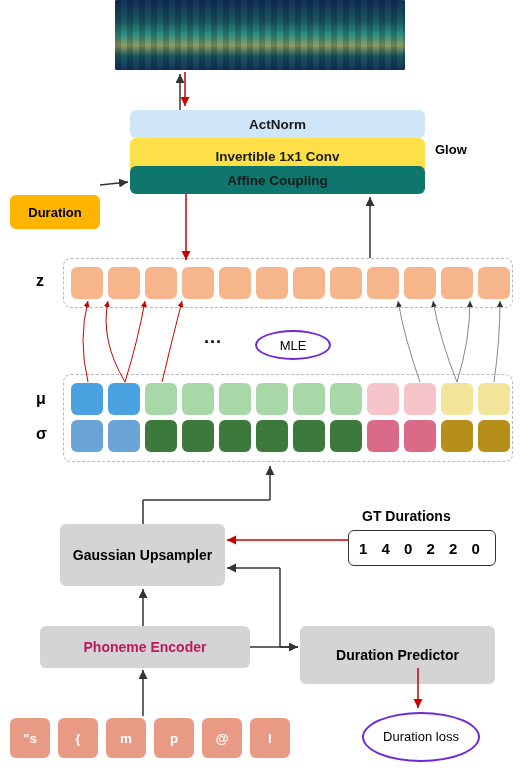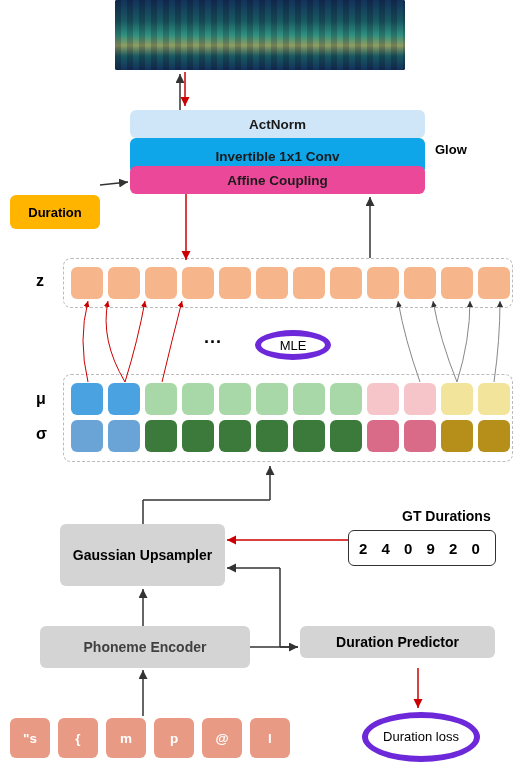--- a/index.html
+++ b/index.html
@@ -25,21 +25,21 @@
   .sq {
     width: 32px;
     height: 32px;
     border-radius: 6px;
   }
   .dashed-box {
     border: 1.5px dashed #bbb;
     border-radius: 8px;
   }
   .ellipse {
-    border: 6px solid #6d28d9;
+    border: 2px solid #6d28d9;
     border-radius: 50%;
     display: flex;
     align-items: center;
     justify-content: center;
     font-size: 13px;
   }
   .spectrogram {
     background: #0a0a30;
     border-radius: 2px;
     overflow: hidden;
@@ -56,24 +56,24 @@
 </head>
 <body>
 
 <div class="abs spectrogram" style="left:115px; top:0px; width:290px; height:70px;">
   <div class="spec-inner"></div>
 </div>
 
 <div class="abs block" style="left:130px; top:110px; width:295px; height:28px; background:#cfe6f8; color:#1a1a1a;text-align:right;">
   <span>ActNorm</span>
 </div>
-<div class="abs block" style="left:130px; top:138px; width:295px; height:36px; background:#0ea5e9; color:#1a1a1a;">
+<div class="abs block" style="left:130px; top:138px; width:295px; height:36px; background:#fde047; color:#1a1a1a;">
   <span>Invertible 1x1 Conv</span>
 </div>
-<div class="abs block" style="left:130px; top:166px; width:295px; height:28px; background:#ec4899; color:#1a1a1a;">
+<div class="abs block" style="left:130px; top:166px; width:295px; height:28px; background:#0f766e; color:#1a1a1a;">
   <span>Affine Coupling</span>
 </div>
 <div class="abs" style="left:435px; top:142px; font-size:13px; font-weight:bold;">
   <span>Glow</span>
 </div>
 
 <div class="abs block" style="left:10px; top:195px; width:90px; height:34px; background:#ffb400; color:#000; font-size:13px;">
   <span>Duration</span>
 </div>
 
@@ -139,32 +139,32 @@
   <div class="sq" style="background:#d96a88;"></div>
   <div class="sq" style="background:#d96a88;"></div>
   <div class="sq" style="background:#b68f1a;"></div>
   <div class="sq" style="background:#b68f1a;"></div>
 </div>
 
 <div class="abs block" style="left:60px; top:524px; width:165px; height:62px; background:#d4d4d4; color:#000; font-size:14px; text-align:center; line-height:1.2;">
   <span>Gaussian Upsampler</span>
 </div>
 
-<div class="abs" style="left:362px; top:508px; font-size:14px; font-weight:bold;margin-left:40px;">
+<div class="abs" style="left:362px; top:508px; font-size:14px; font-weight:bold;">
   <span>GT Durations</span>
 </div>
 <div class="abs block" style="left:348px; top:530px; width:148px; height:36px; background:#fff; border:1.5px solid #333; font-size:15px; letter-spacing:5px;">
-  <span>2 4 0 9 2 0</span>
-</div>
-
-<div class="abs block" style="left:40px; top:626px; width:210px; height:42px; background:#d4d4d4; color:#404040; font-size:14px;">
+  <span>1 4 0 2 2 0</span>
+</div>
+
+<div class="abs block" style="left:40px; top:626px; width:210px; height:42px; background:#d4d4d4; color:#be185d; font-size:14px;">
   <span>Phoneme Encoder</span>
 </div>
 
-<div class="abs block" style="left:300px; top:626px; width:195px; height:32px; background:#d4d4d4; color:#000; font-size:14px;">
+<div class="abs block" style="left:300px; top:626px; width:195px; height:58px; background:#d4d4d4; color:#000; font-size:14px;">
   <span>Duration Predictor</span>
 </div>
 
 <div class="abs ellipse" style="left:362px; top:712px; width:118px; height:50px; font-size:13px; text-align:center; line-height:1.1;">
   <span>Duration loss</span>
 </div>
 
 <div class="abs" style="left:10px; top:718px; display:flex; gap:8px;">
   <div class="block" style="width:40px; height:40px; background:#e89a85; color:#fff;">
       <span>"s</span>

